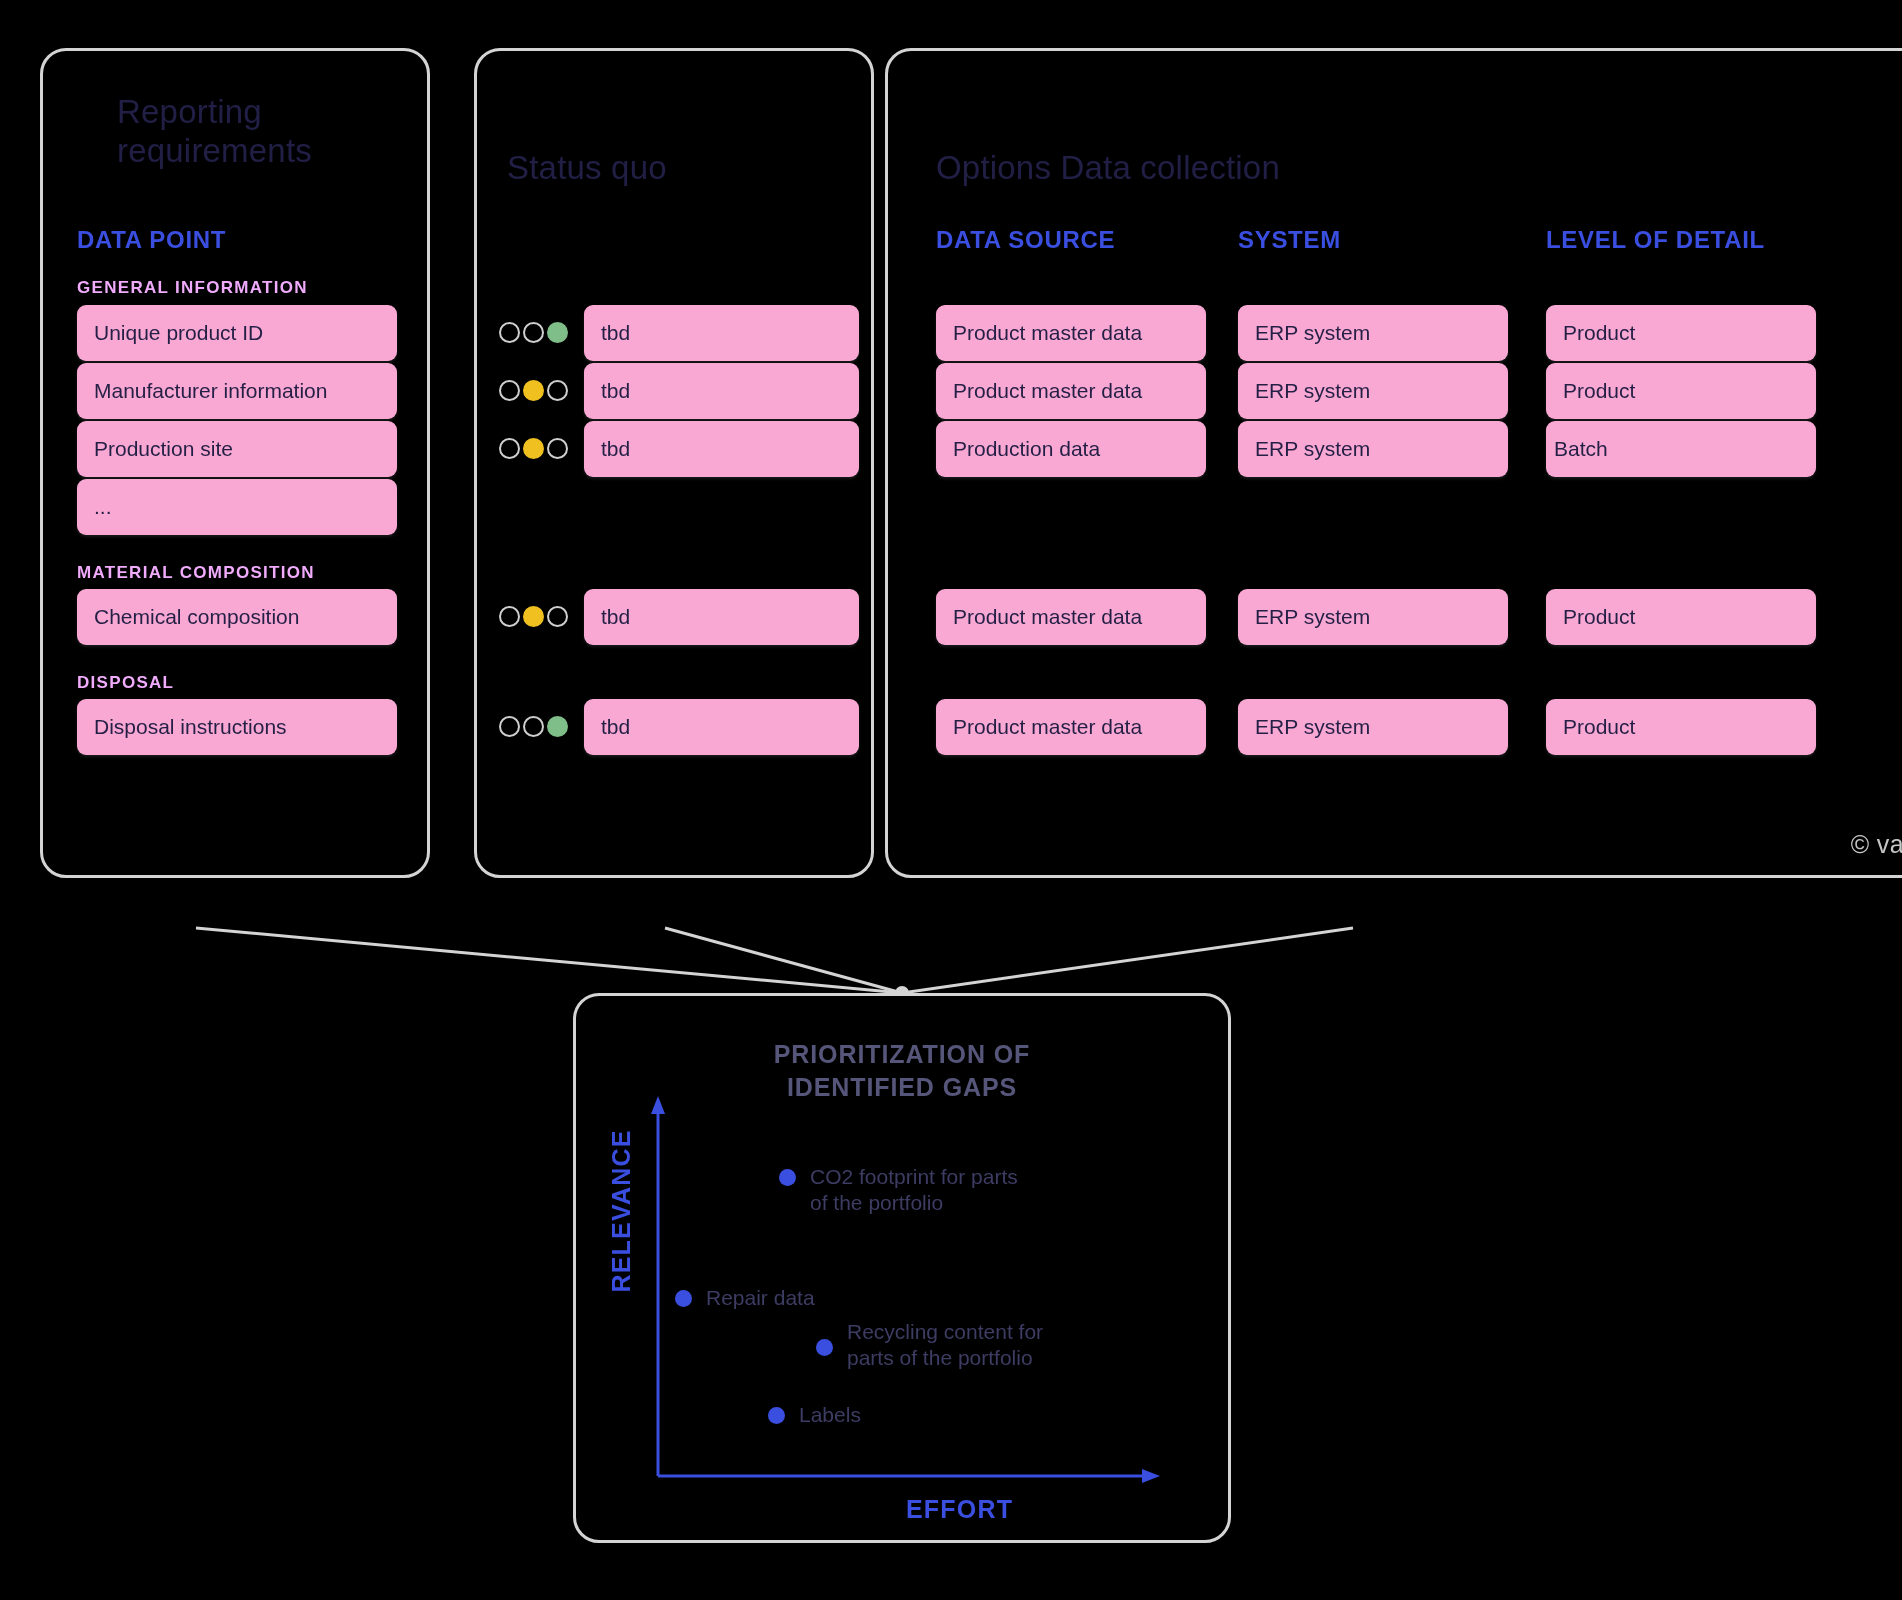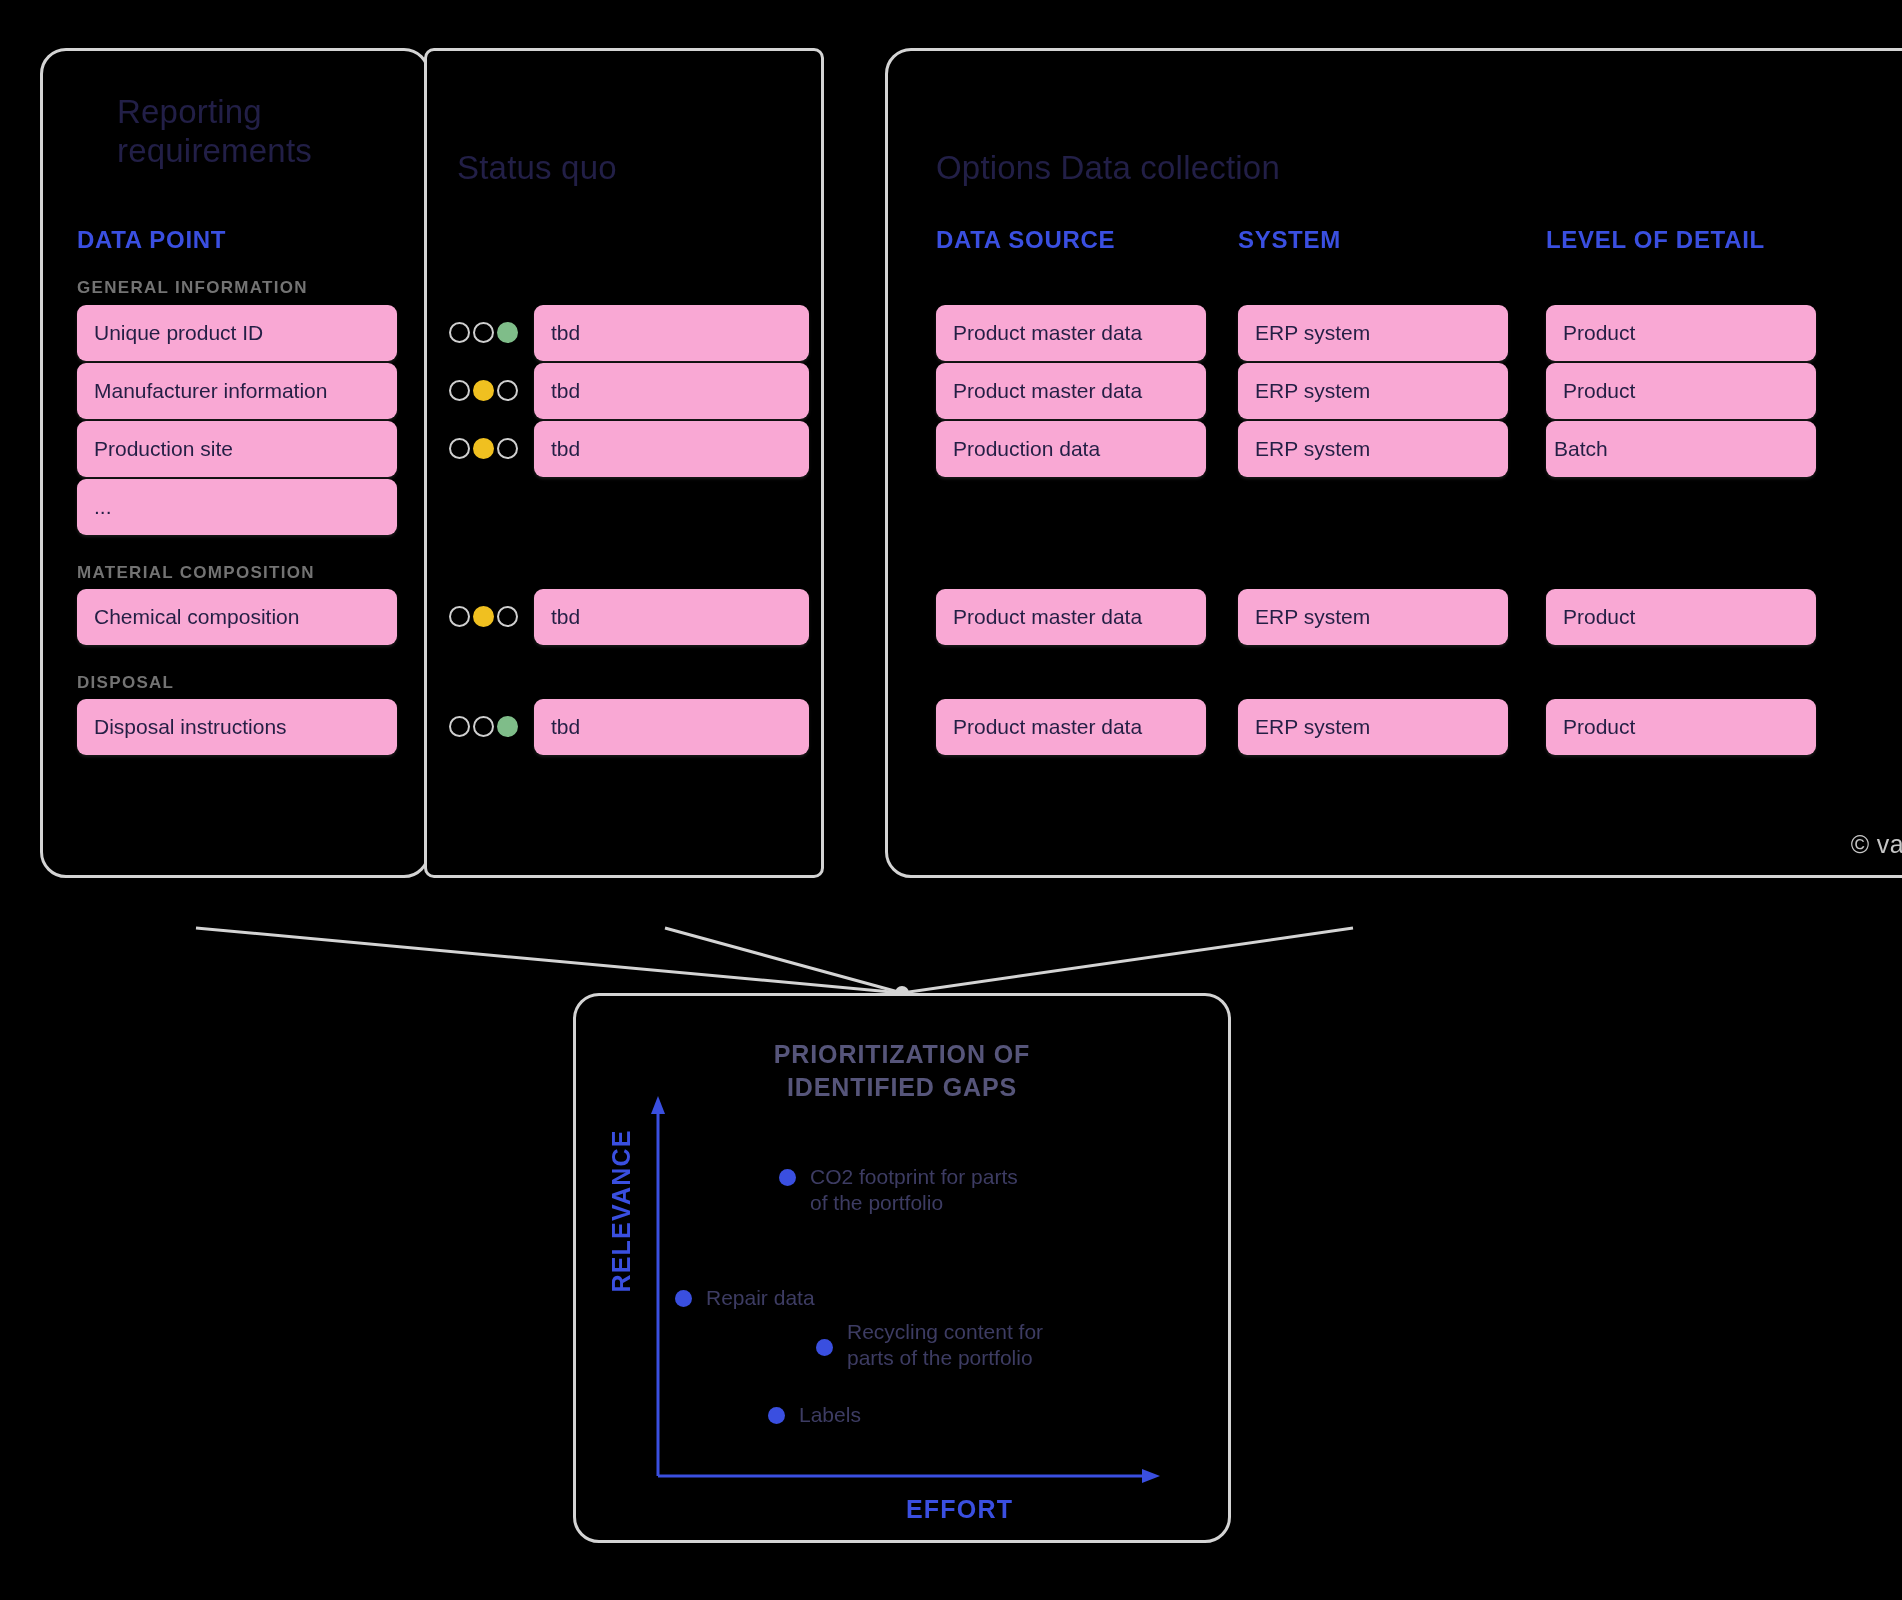--- a/index.html
+++ b/index.html
@@ -53,21 +53,21 @@
     font-size: 24px;
     font-weight: 700;
     color: #3a4fe0;
     letter-spacing: 0.7px;
   }
 
   .group-head {
     position: absolute;
     font-size: 17px;
     font-weight: 700;
-    color: #737373;
+    color: #f0abfc;
     letter-spacing: 1.3px;
   }
 
   
   .cell {
     position: absolute;
     height: 56px;
     background: #f9a8d4;
     border-radius: 9px;
     display: flex;
@@ -213,21 +213,21 @@
 
     <div class="group-head" style="left:34px; top:512px;">MATERIAL COMPOSITION</div>
 
     <div class="cell" style="left:34px; top:538px; width:320px;">Chemical composition</div>
 
     <div class="group-head" style="left:34px; top:622px;">DISPOSAL</div>
 
     <div class="cell" style="left:34px; top:648px; width:320px;">Disposal instructions</div>
   </div>
 
-  <div class="panel" id="panel-status-quo" style="left:424px; top:48px; width:400px; height:830px;border-radius:10px;">
+  <div class="panel" id="panel-status-quo" style="left:474px; top:48px; width:400px; height:830px;">
 
     <div class="panel-title" style="left:30px; top:98px;">Status quo</div>
 
     <div class="dots" style="left:22px; top:271px;">
       <span class="dot"></span>
       <span class="dot"></span>
       <span class="dot green"></span>
     </div>
     <div class="cell" style="left:107px; top:254px; width:275px;">tbd</div>
 

